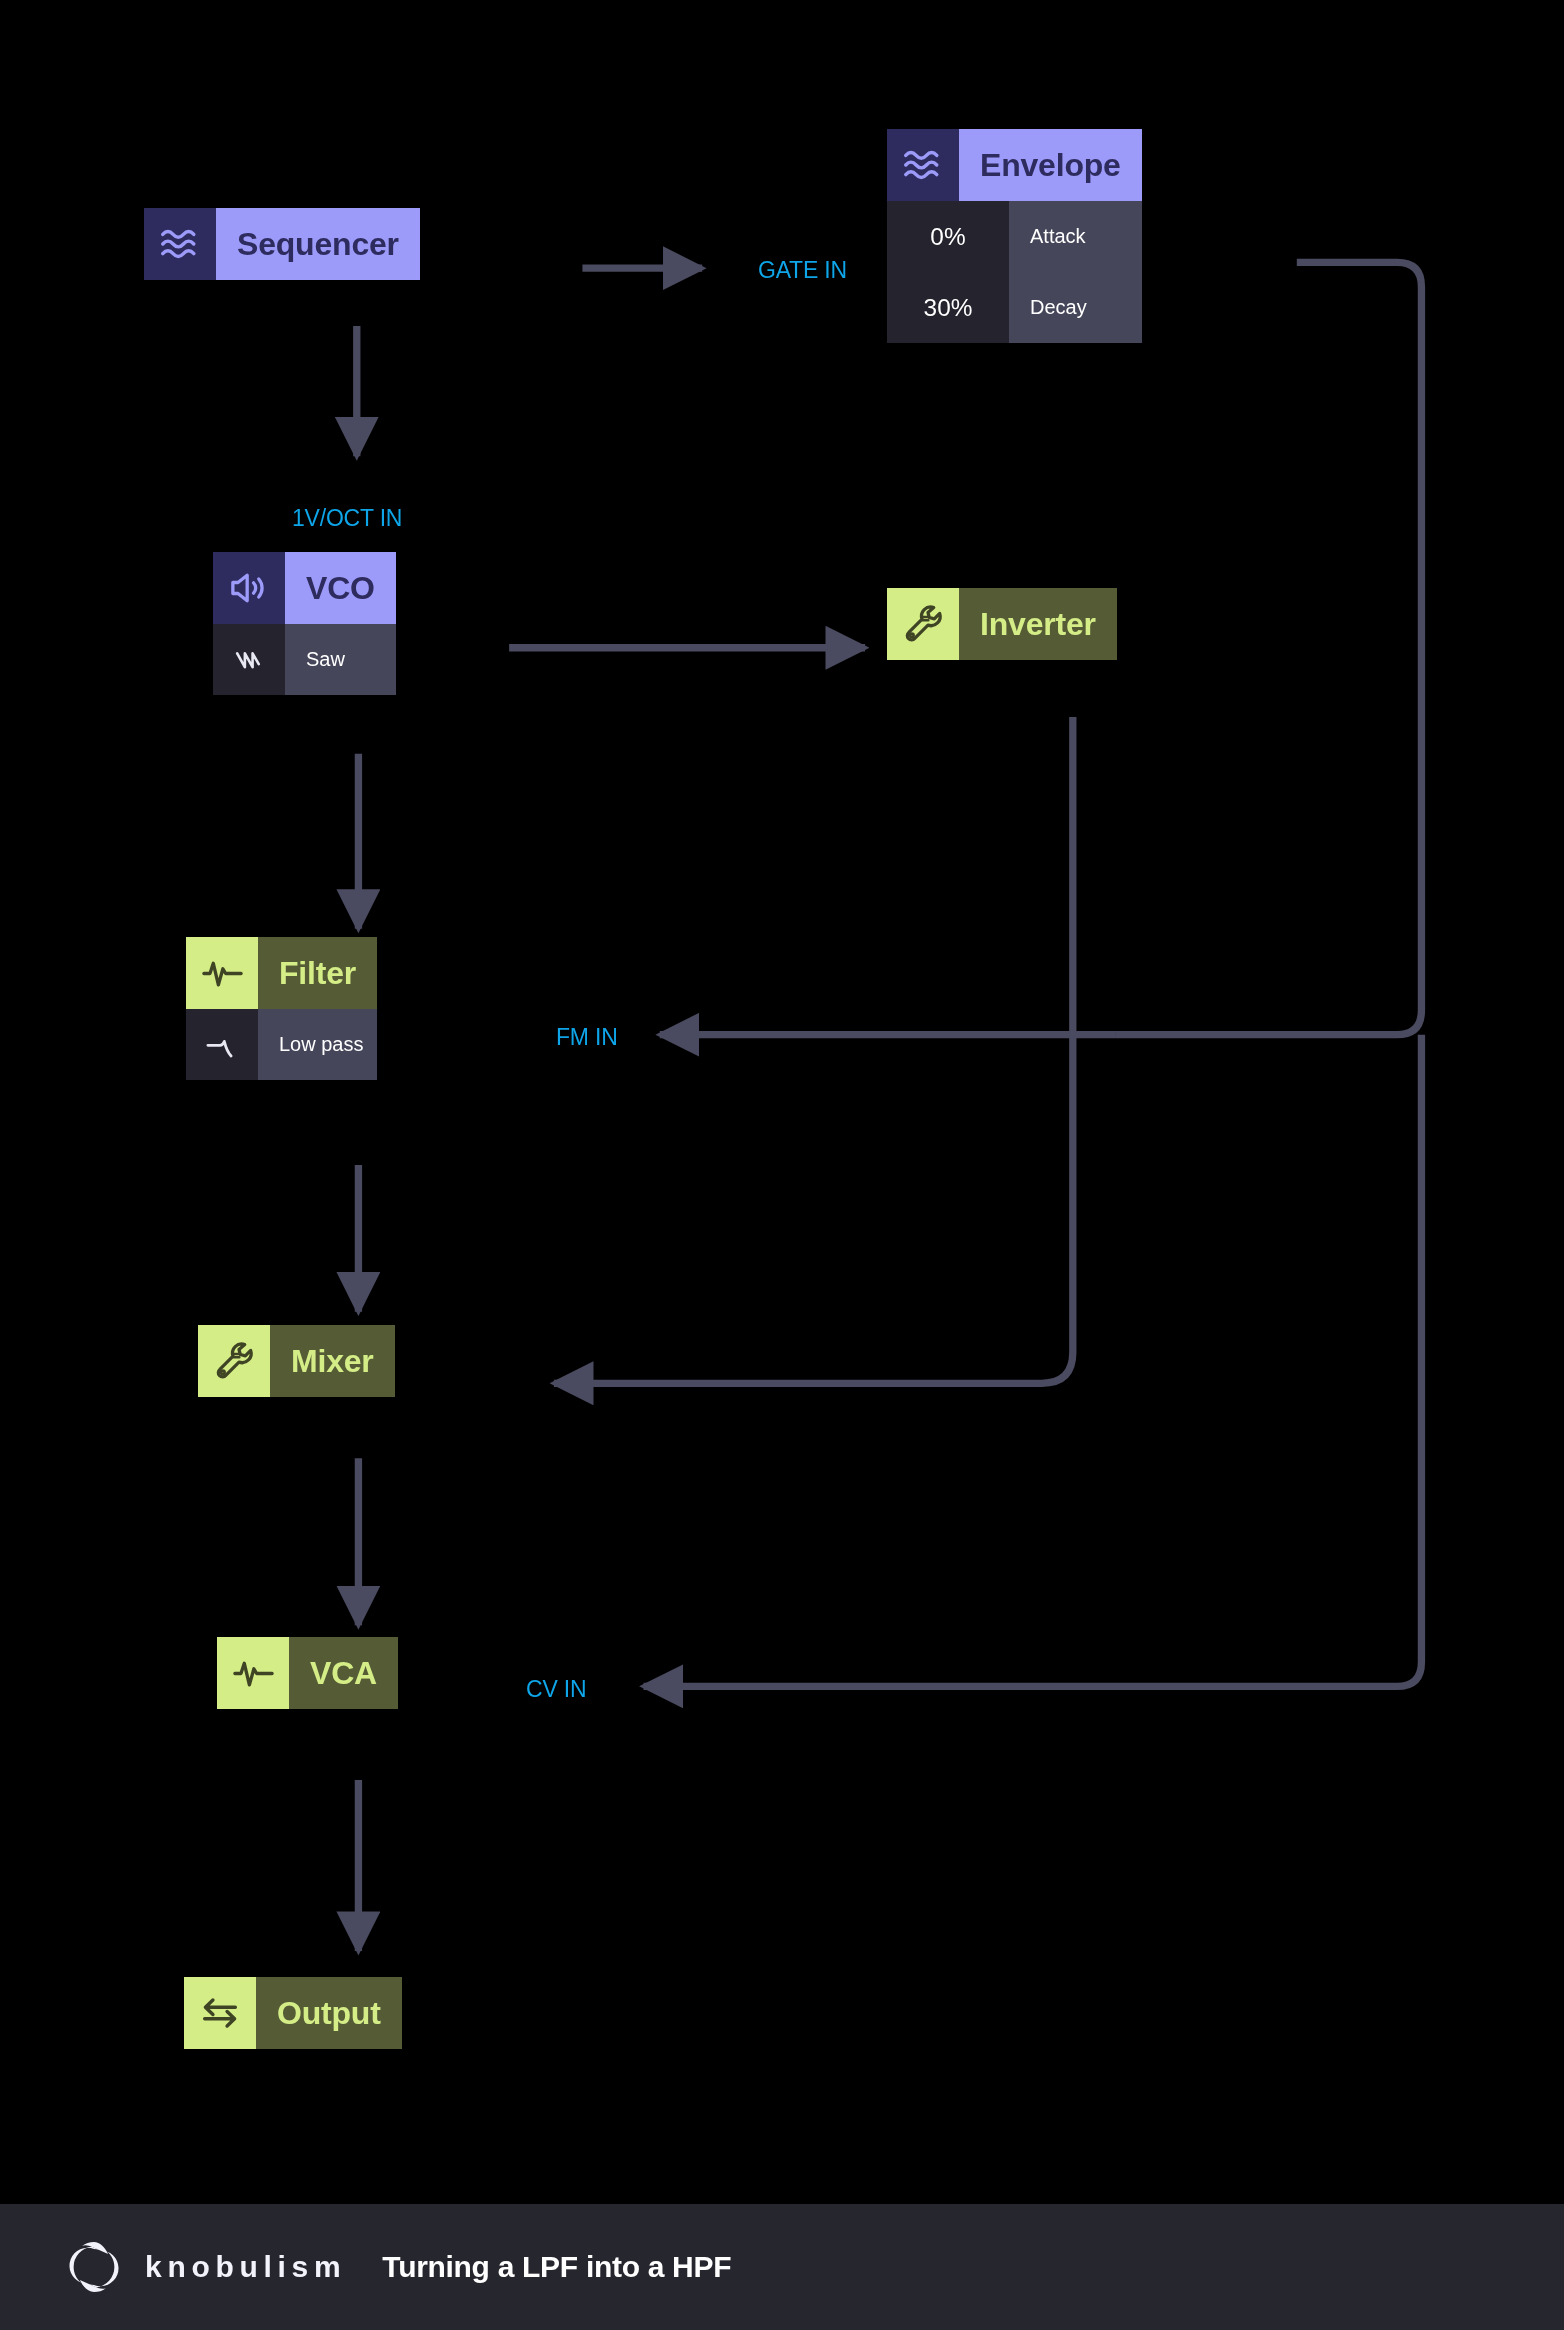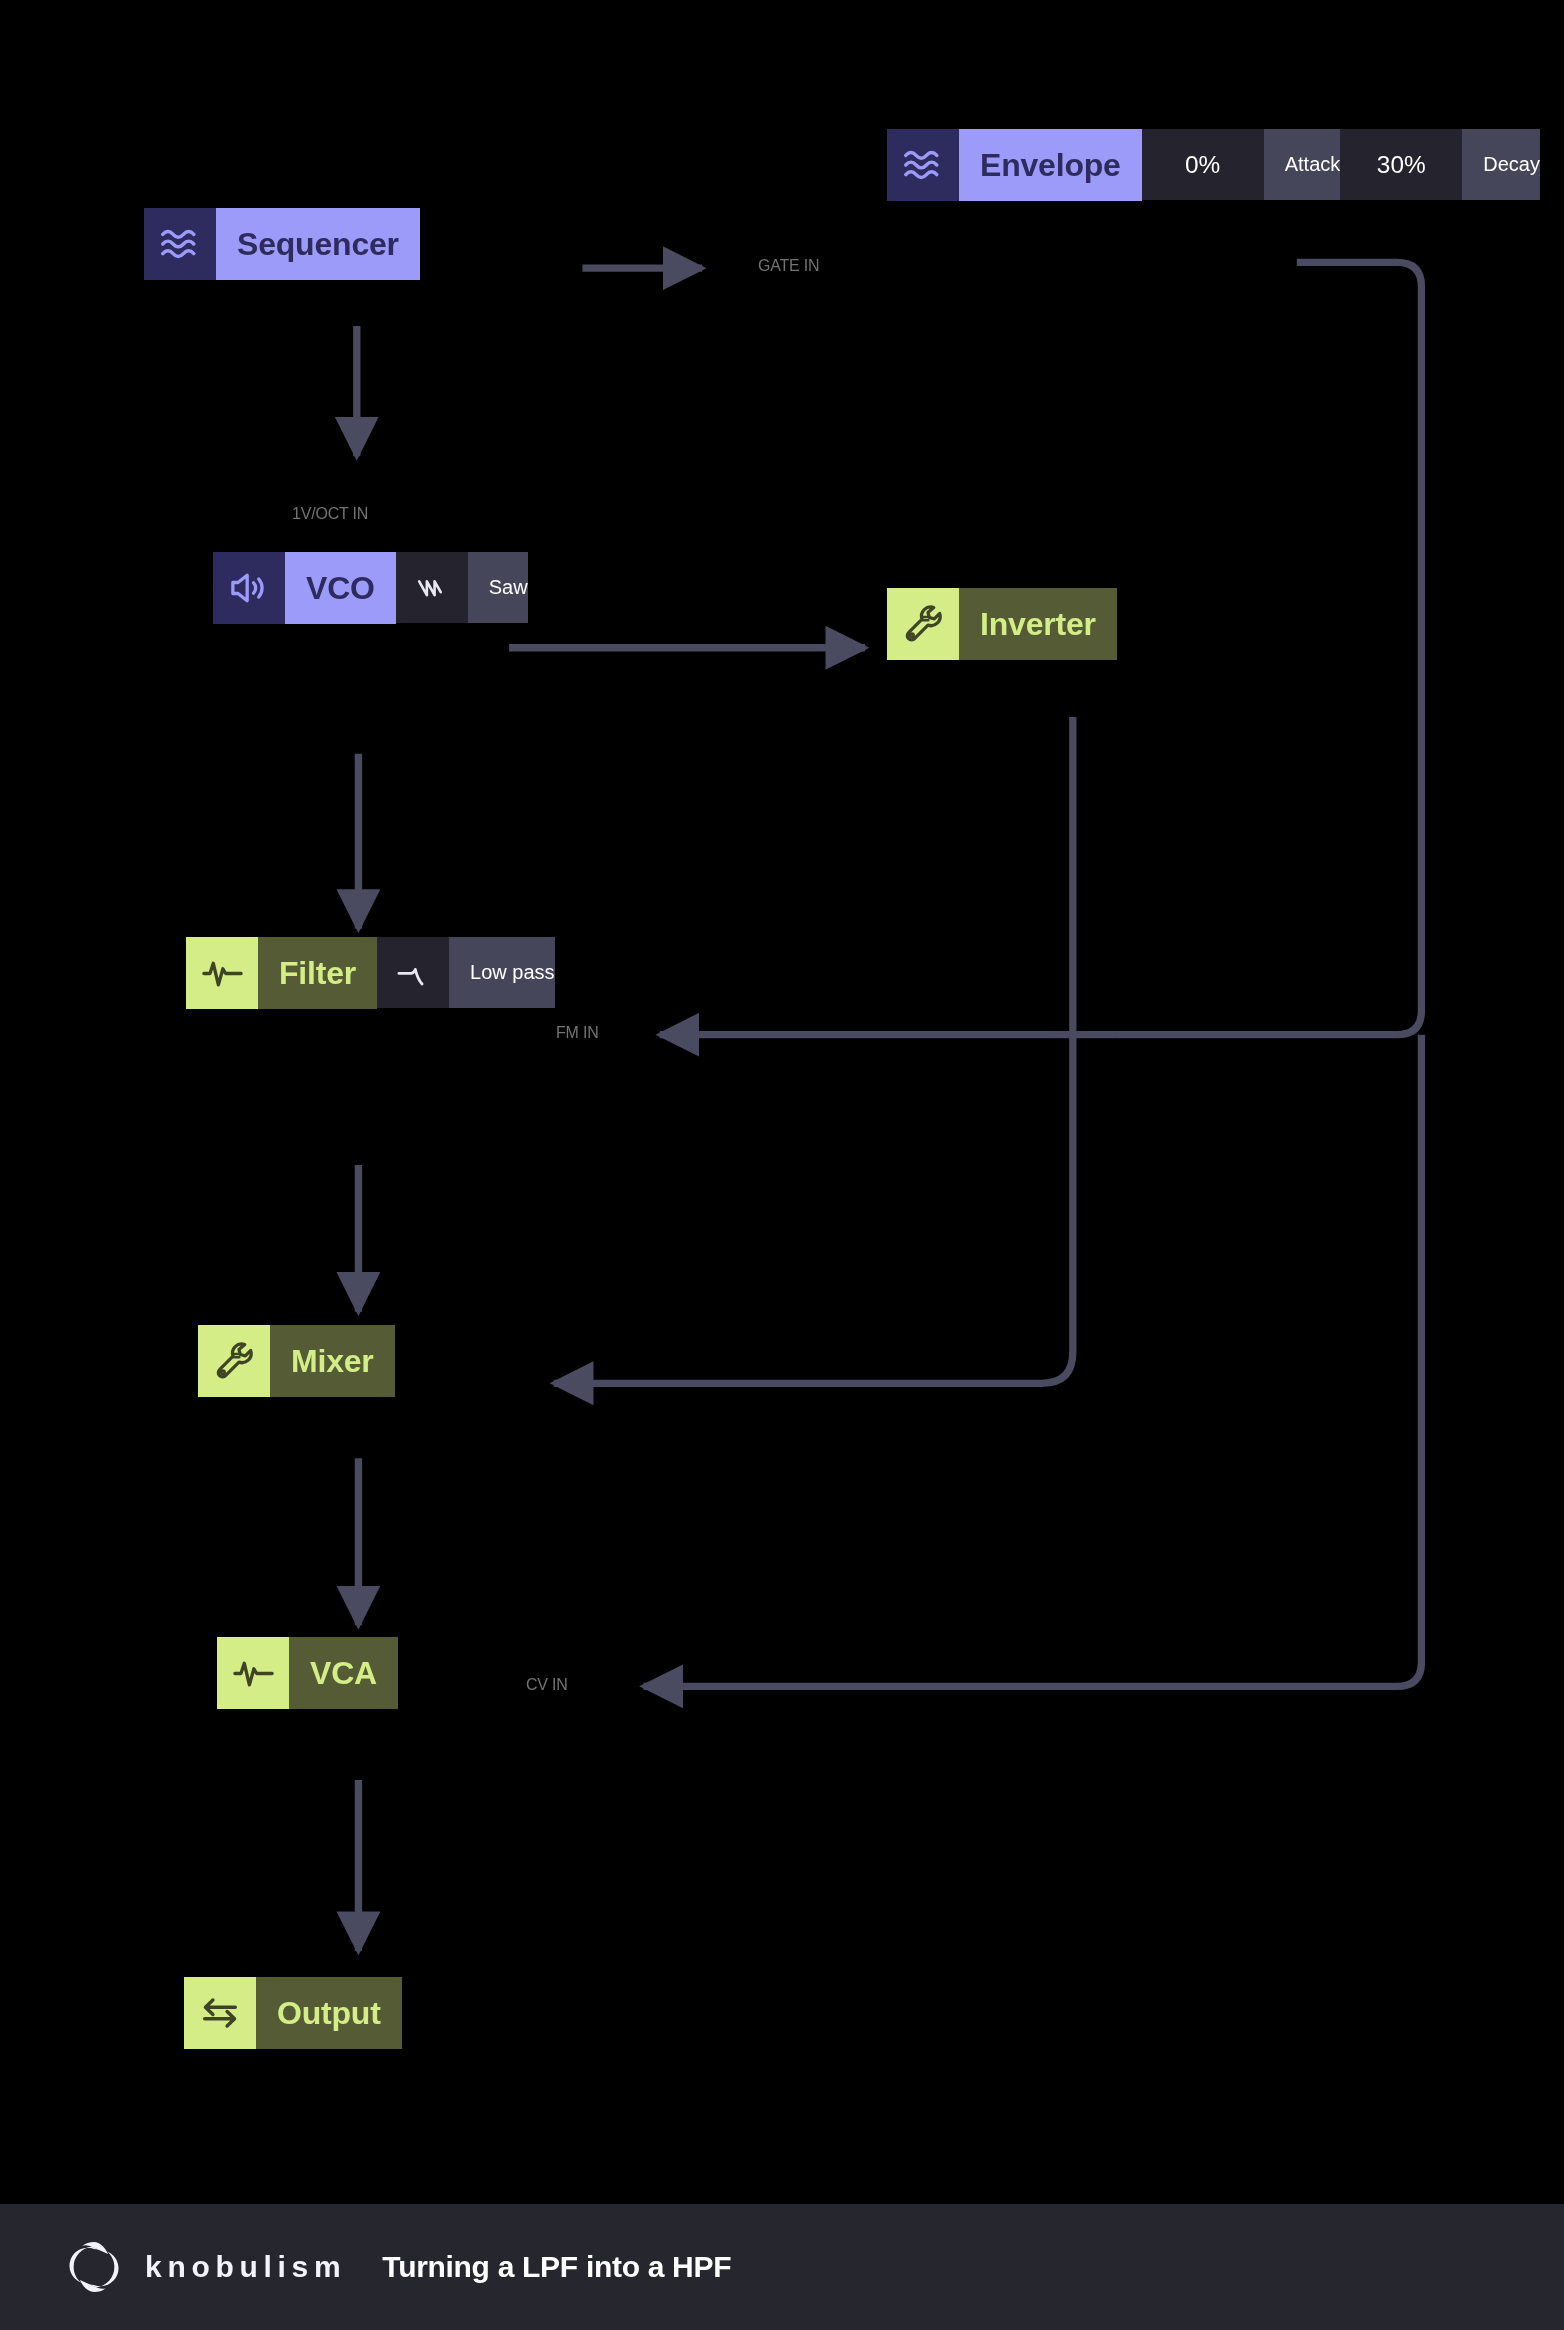--- a/index.html
+++ b/index.html
@@ -29,20 +29,21 @@
     left: 0; top: 0;
     width: 1564px;
     height: 2330px;
     pointer-events: none;
   }
 
   
   .module {
     position: absolute;
     display: flex;
+    flex-direction: column;
     z-index: 2;
     padding-left: 11px;
   }
   .mod-head {
     display: flex;
     flex-direction: row;
     align-items: stretch;
   }
   .mod-icon {
     width: 72px;
@@ -105,22 +106,22 @@
     align-items: center;
     padding-left: 21px;
     font-size: 20px;
     white-space: nowrap;
   }
   .param-icon .icon-stroke { stroke: #e8e8f2; }
 
   
   .port-label {
     position: absolute;
-    color: #737373;
-    font-size: 16px;
+    color: #0ea5e9;
+    font-size: 23px;
     white-space: nowrap;
     z-index: 3;
     letter-spacing: -0.2px;
   }
 
   
   #footer {
     position: absolute;
     left: 0;
     bottom: 0;

